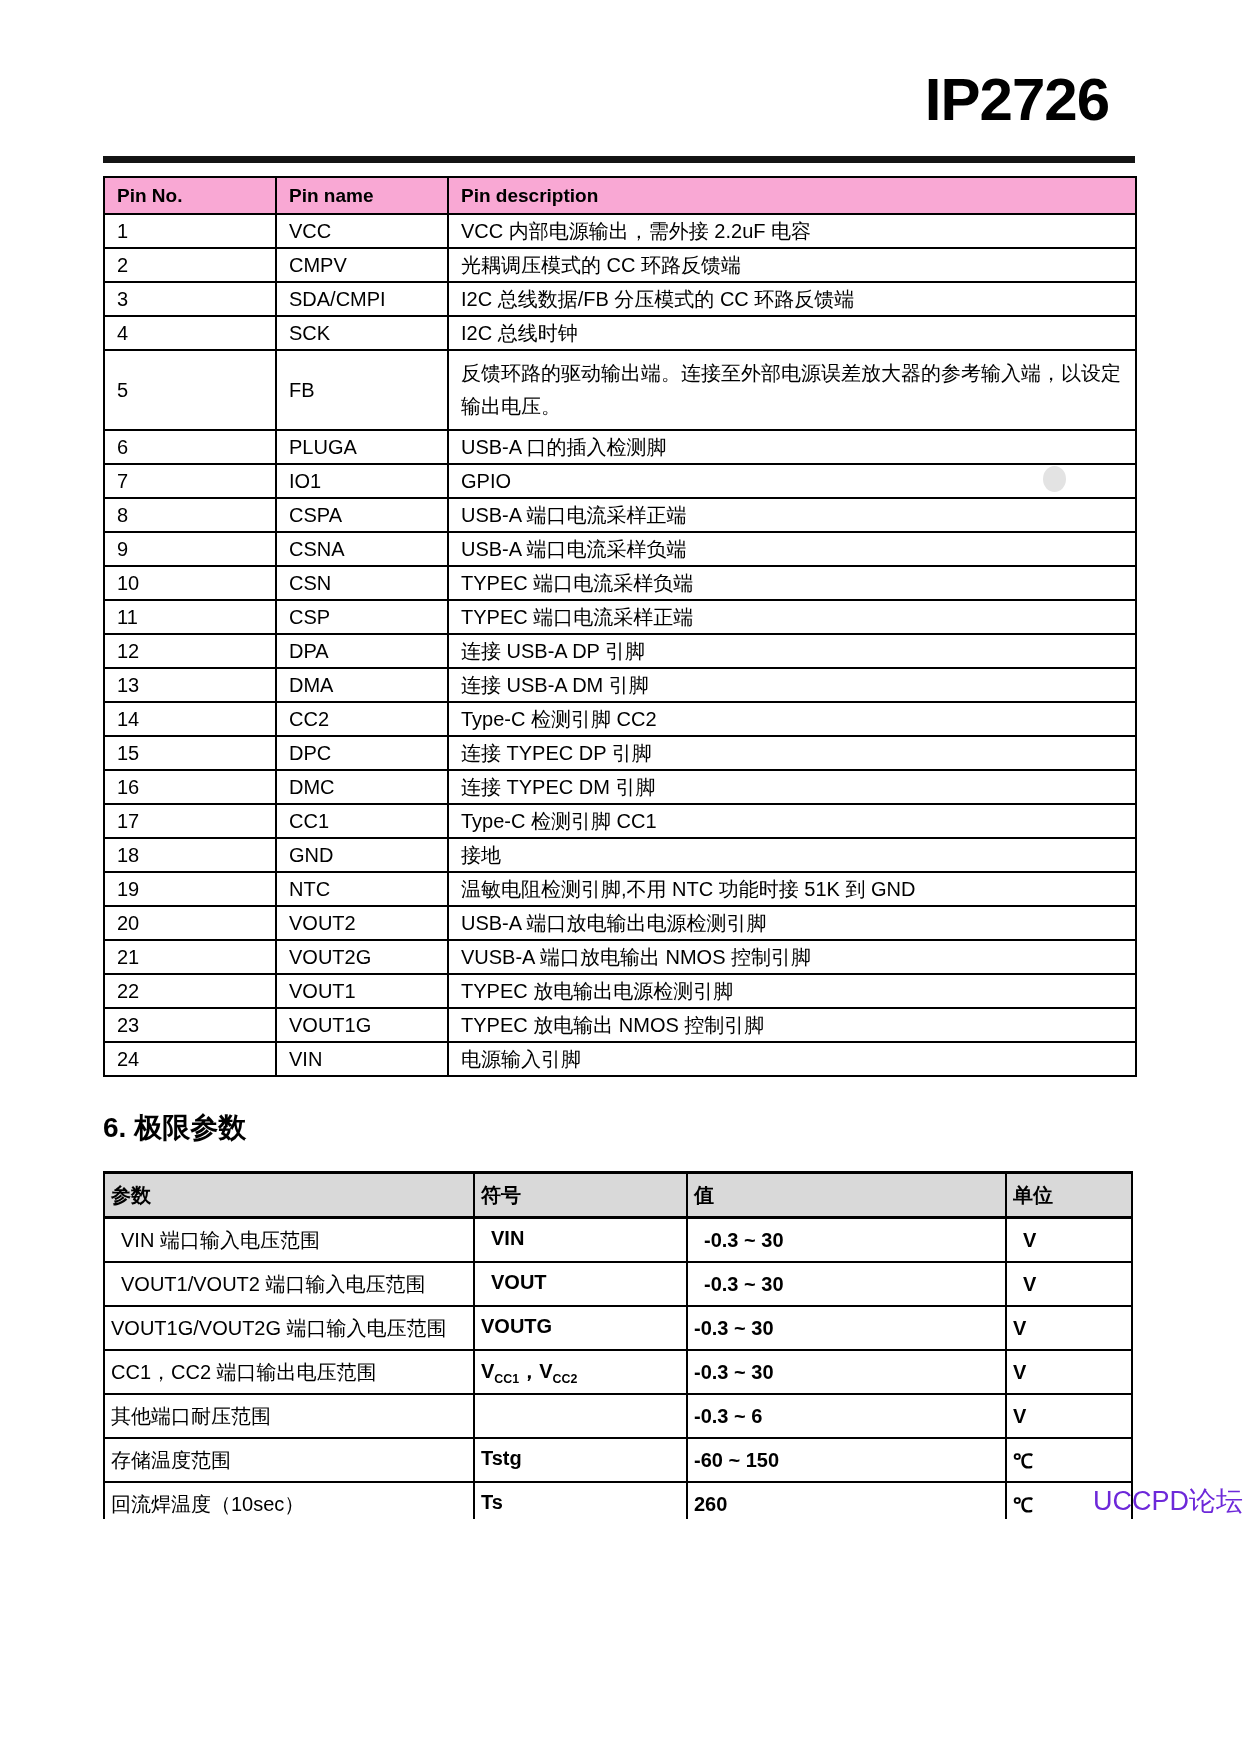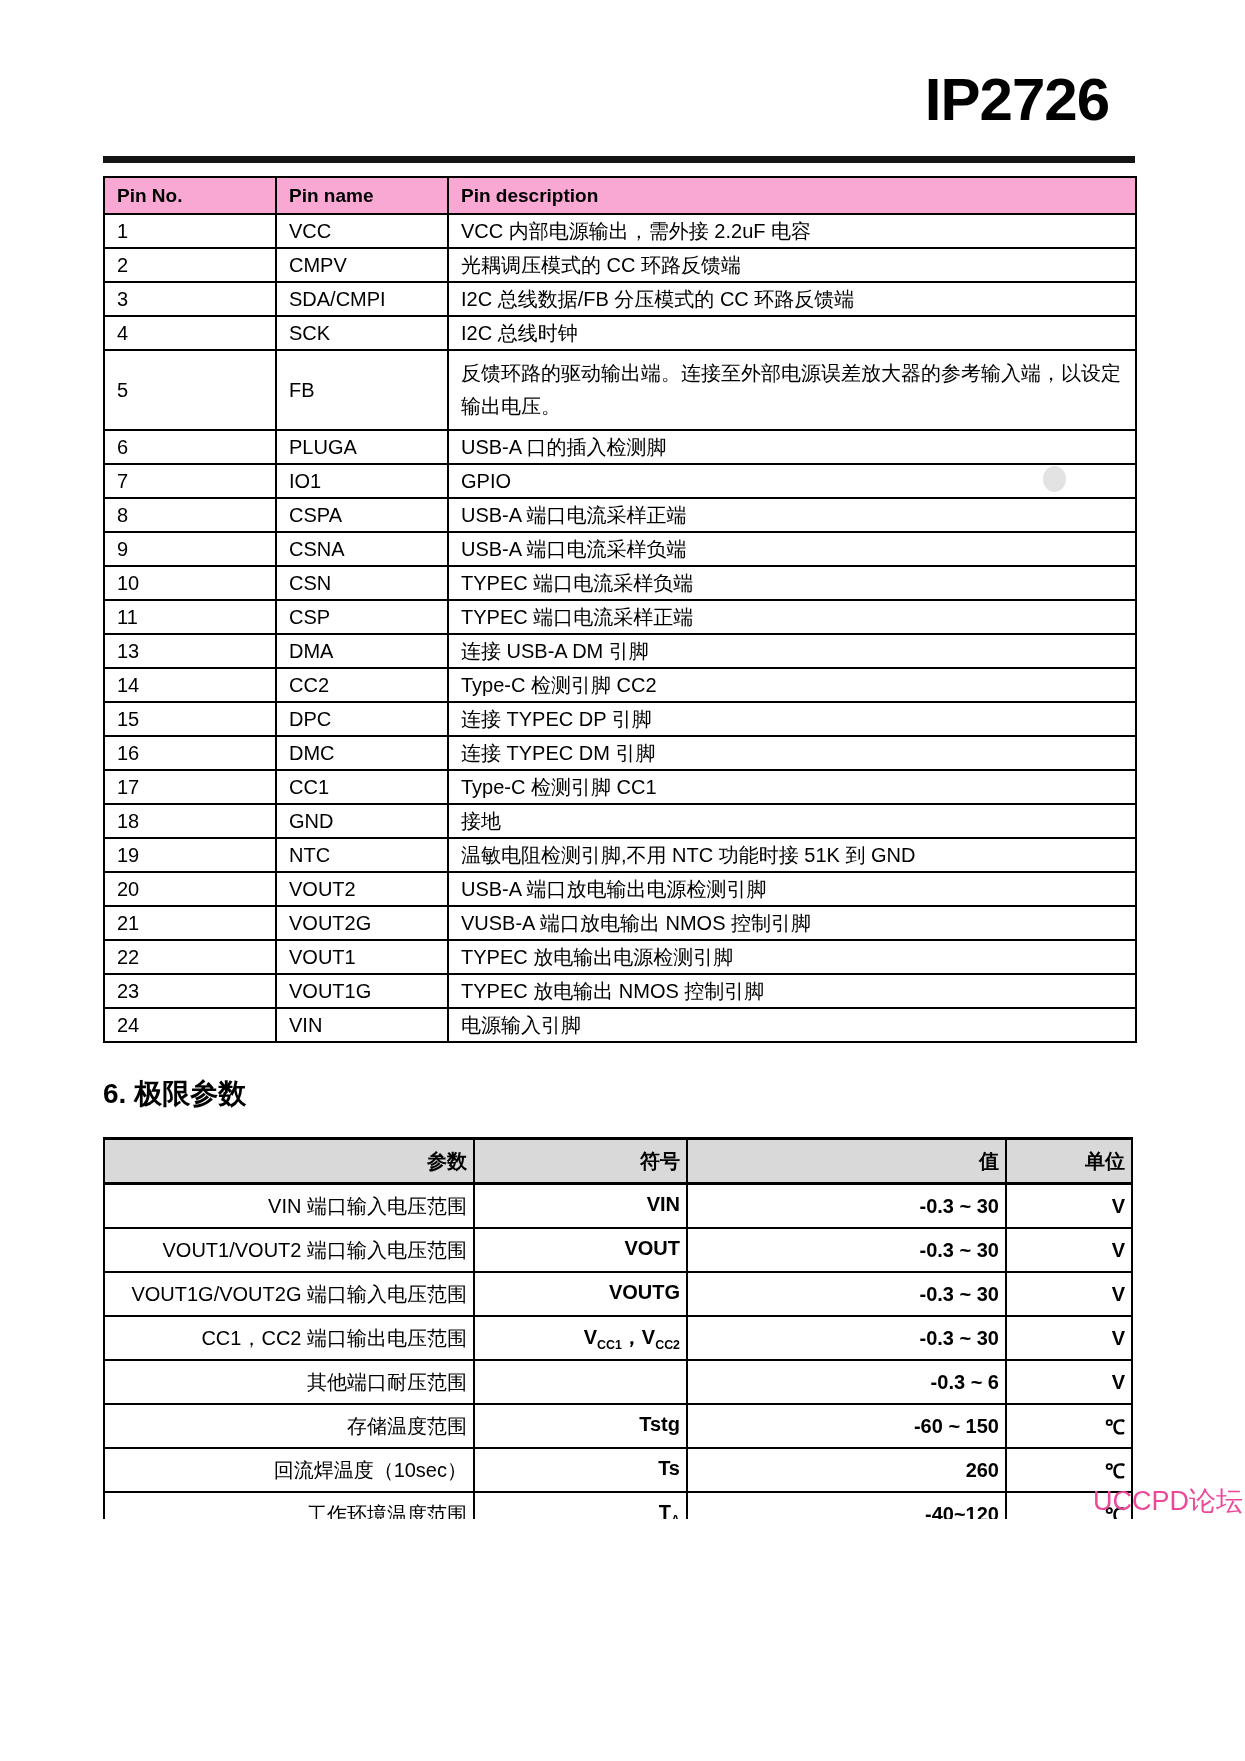--- a/index.html
+++ b/index.html
@@ -53,21 +53,21 @@
   
   .limit-table{
     width:1028px;
     font-size:20px;
     margin-top:24px;
     border:2px solid #000;
     border-top:3px solid #000;
   }
   .limit-table th,.limit-table td{
     border:2px solid #000;
-    text-align:right;
+    text-align:left;
     vertical-align:middle;
     padding:2px 6px;
     overflow:hidden;
   }
   .limit-table th{
     background:#D9D9D9;
     height:38px;
     font-weight:bold;
     border-bottom:3px solid #000;
   }
@@ -78,21 +78,21 @@
   
   .footer-rule{
     margin:80px 0 0 103px;
     width:1032px;height:7px;
     background:#141414;
   }
   .watermark{
     position:absolute;
     right:2px;bottom:0px;
     font-size:27px;
-    color:#ec4899;
+    color:#6d28d9;
   }
   .gray-dot{
     position:absolute;
     left:1043px;top:466px;
     width:23px;height:26px;
     border-radius:50%;
     background:#E3E3E3;
   }
 </style>
 </head>
@@ -165,20 +165,25 @@
         </tr>
       <tr>
           <td>10</td>
           <td>CSN</td>
           <td>TYPEC 端口电流采样负端</td>
         </tr>
       <tr>
           <td>11</td>
           <td>CSP</td>
           <td>TYPEC 端口电流采样正端</td>
+        </tr>
+      <tr>
+          <td>12</td>
+          <td>DPA</td>
+          <td>连接 USB-A DP 引脚</td>
         </tr>
       <tr>
           <td>13</td>
           <td>DMA</td>
           <td>连接 USB-A DM 引脚</td>
         </tr>
       <tr>
           <td>14</td>
           <td>CC2</td>
           <td>Type-C 检测引脚 CC2</td>

